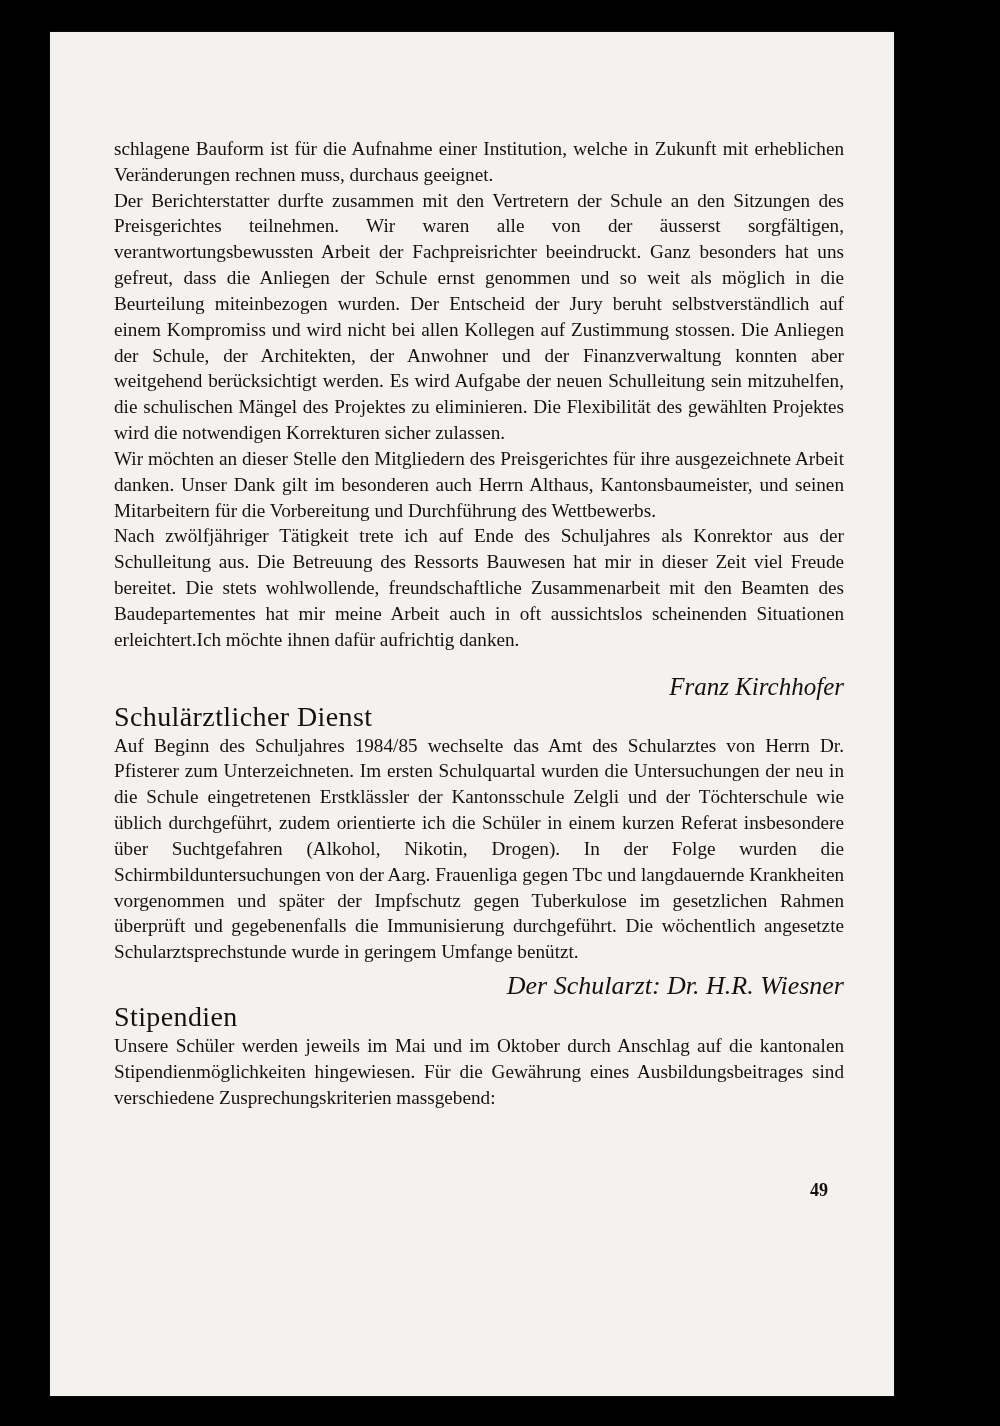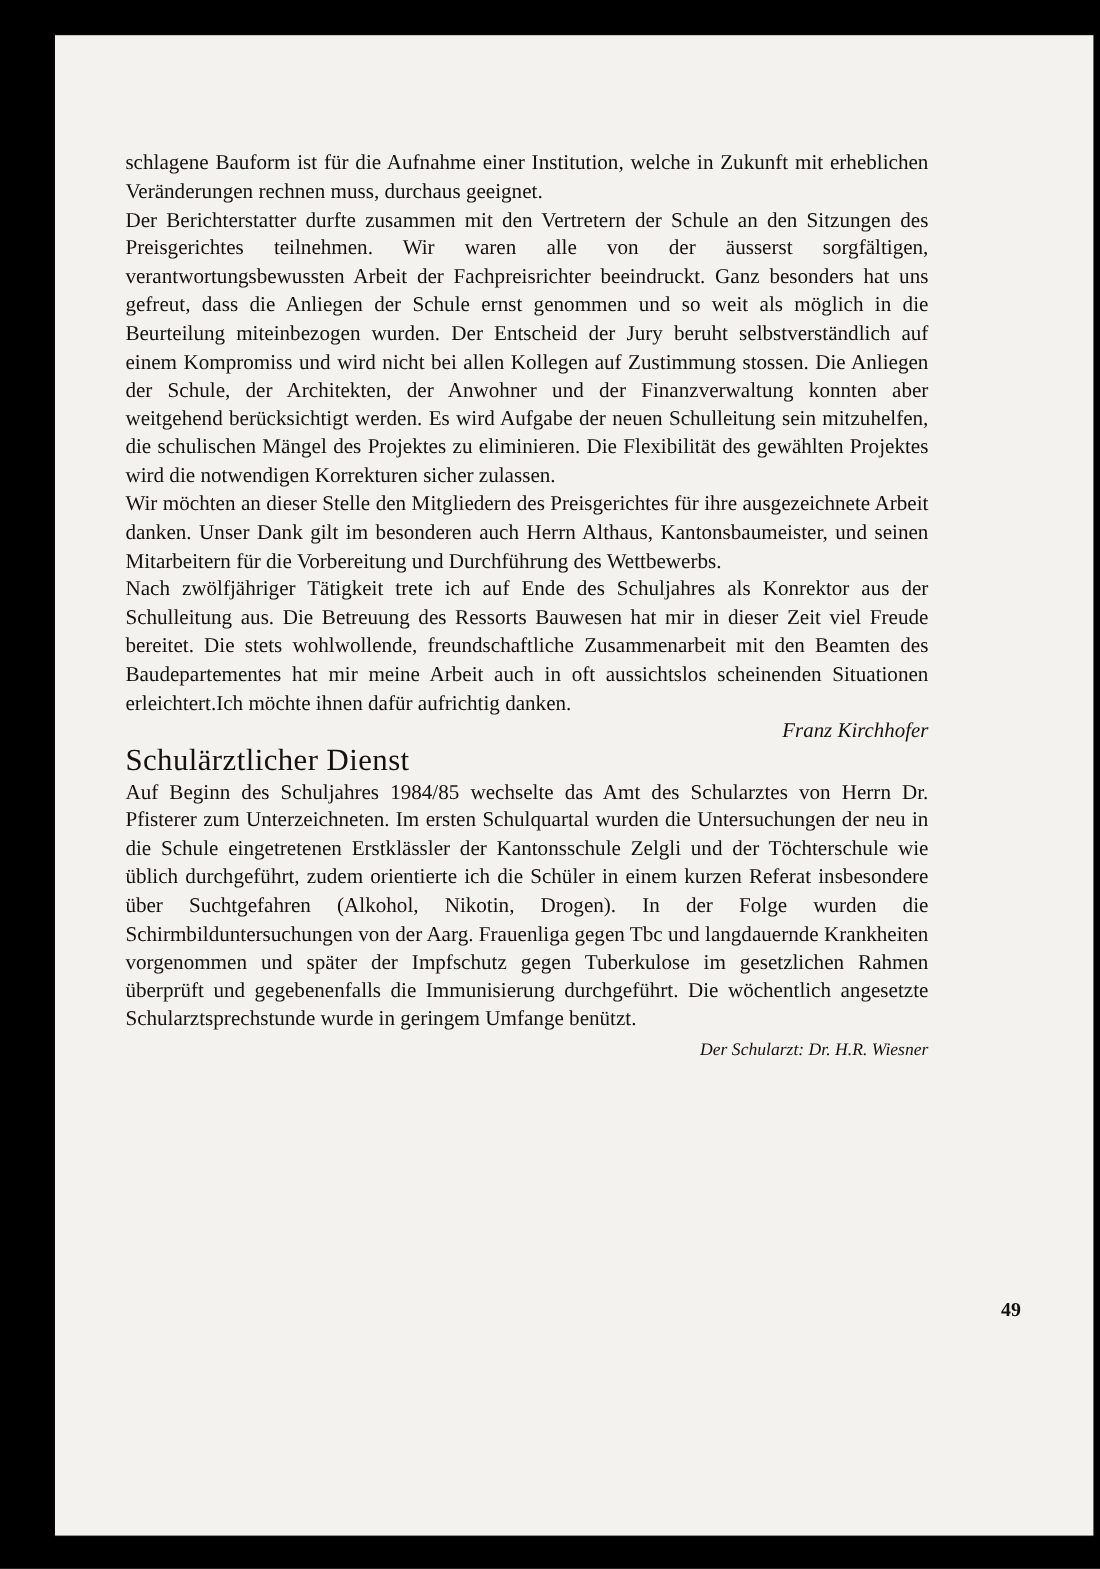--- a/index.html
+++ b/index.html
@@ -10,43 +10,43 @@
   body {
     width: 1000px;
     height: 1426px;
     overflow: hidden;
     font-family: "Liberation Serif", serif;
   }
   .page-frame {
     position: absolute;
     left: 50px;
     top: 32px;
-    width: 944px;
+    width: 844px;
     height: 1364px;
     background: #f4f2ee;
     box-shadow: 0 0 0 1px #0a0a0a;
   }
   .page-inner {
     position: absolute;
     left: 64px;
     top: 104px;
     width: 730px;
   }
   p.body-par {
     margin: 0;
     font-size: 19.2px;
     line-height: 1.345;
     text-align: justify;
     text-justify: inter-word;
     color: #14110e;
     hyphens: manual;
   }
   .signature {
-    margin-top: 1px;
-    font-size: 19px;
+    margin-top: 20px;
+    font-size: 25px;
     font-style: italic;
     text-align: right;
     color: #14110e;
   }
   h2.section-title {
     font-size: 28px;
     font-weight: normal;
     letter-spacing: 0.4px;
     color: #14110e;
     margin: 0;
@@ -54,21 +54,21 @@
   .sec-schularzt {
     margin-top: 52px;
   }
   .sec-schularzt-body {
     margin-top: 44px;
   }
   .sig-schularzt {
     margin-top: 6px;
     text-align: right;
     font-style: italic;
-    font-size: 16px;
+    font-size: 26px;
     color: #14110e;
   }
   .sec-stipendien {
     margin-top: 16px;
   }
   .sec-stipendien-body {
     margin-top: 52px;
   }
   .page-number {
     position: absolute;
@@ -91,18 +91,20 @@
     <p class="body-par">Nach zwölfjähriger Tätigkeit trete ich auf Ende des Schuljahres als Konrektor aus der Schulleitung aus. Die Betreuung des Ressorts Bauwesen hat mir in dieser Zeit viel Freude bereitet. Die stets wohlwollende, freundschaftliche Zusammenarbeit mit den Beamten des Baudepartementes hat mir meine Arbeit auch in oft aussichtslos scheinenden Situationen erleichtert.Ich möchte ihnen dafür aufrichtig danken.</p>
 
     <div class="signature">Franz Kirchhofer</div>
 
     <h2 class="section-title sec-schularzt">Schulärztlicher Dienst</h2>
 
     <p class="body-par sec-schularzt-body">Auf Beginn des Schuljahres 1984/85 wechselte das Amt des Schularztes von Herrn Dr. Pfisterer zum Unterzeichneten. Im ersten Schulquartal wurden die Untersuchungen der neu in die Schule eingetretenen Erstklässler der Kantonsschule Zelgli und der Töchterschule wie üblich durchgeführt, zudem orientierte ich die Schüler in einem kurzen Referat insbesondere über Suchtgefahren (Alkohol, Nikotin, Drogen). In der Folge wurden die Schirmbilduntersuchungen von der Aarg. Frauenliga gegen Tbc und langdauernde Krankheiten vorgenommen und später der Impfschutz gegen Tuberkulose im gesetzlichen Rahmen überprüft und gegebenenfalls die Immunisierung durchgeführt. Die wöchentlich angesetzte Schularztsprechstunde wurde in geringem Umfange benützt.</p>
 
     <div class="sig-schularzt">Der Schularzt: Dr. H.R. Wiesner</div>
 
+    <h2 class="section-title sec-stipendien">Stipendien</h2>
 
+    <p class="body-par sec-stipendien-body">Unsere Schüler werden jeweils im Mai und im Oktober durch Anschlag auf die kantonalen Stipendienmöglichkeiten hingewiesen. Für die Gewährung eines Ausbildungsbeitrages sind verschiedene Zusprechungskriterien massgebend:</p>
 
   </div>
 
   <div class="page-number">49</div>
 </div>
 
 </body></html>

